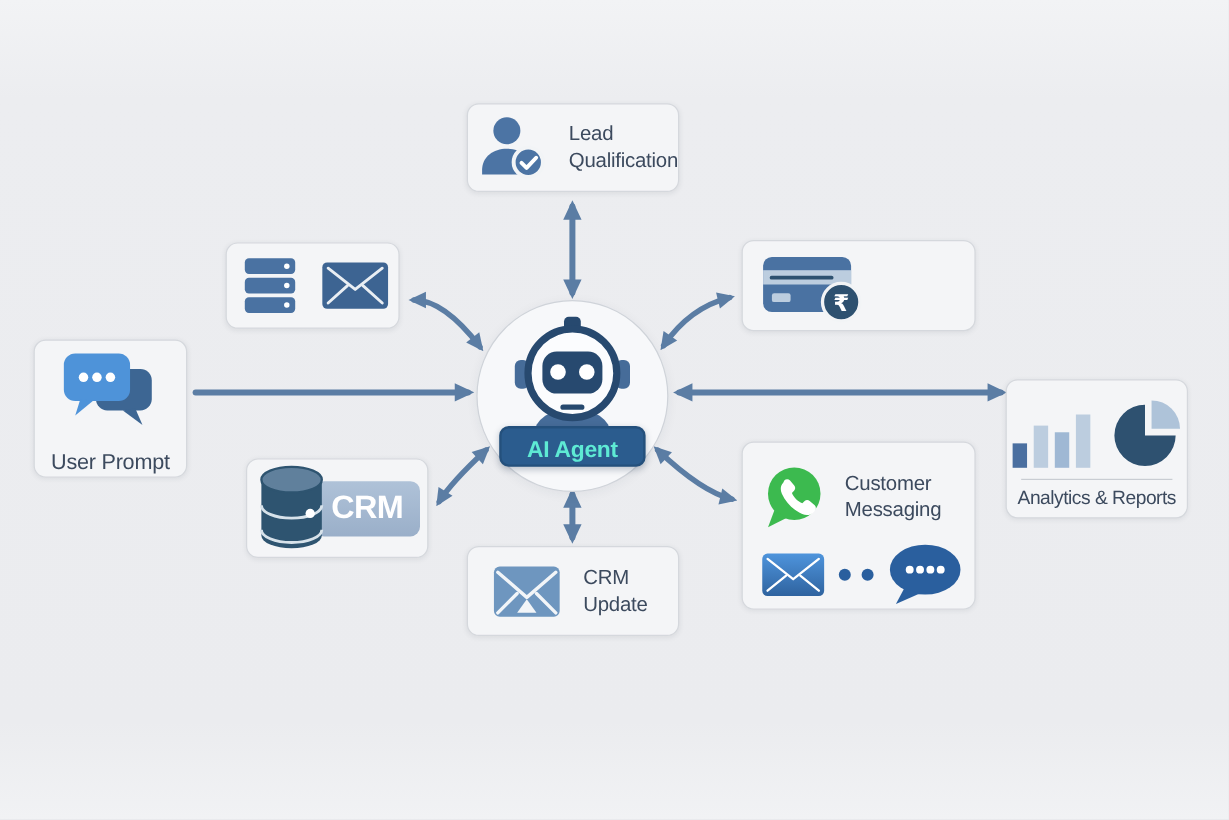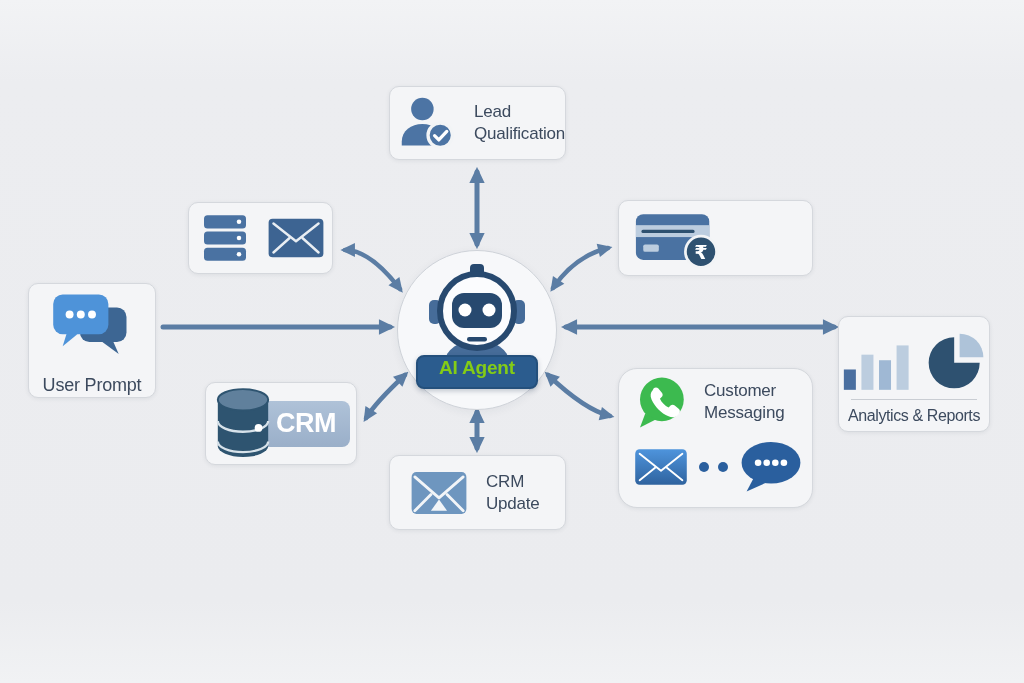--- a/index.html
+++ b/index.html
@@ -37,37 +37,37 @@
   .divider{width:126px;height:1px;background:#c9cdd3;margin:7px 0 6px;}
   .box-crm{left:205px;top:382px;width:152px;height:83px;}
   .crm-badge{
     width:88px;height:46px;margin-left:-12px;border-radius:8px;
     background:linear-gradient(180deg,#AFC2D8,#9AAFC9);
     color:#fff;font-weight:bold;font-size:27px;letter-spacing:-.5px;
     display:flex;align-items:center;justify-content:center;
   }
   .db-icon{position:relative;z-index:2;}
   .box-crmupdate{left:389px;top:455px;width:177px;height:75px;gap:18px;justify-content:flex-start;padding-left:20px;}
-  .box-customer{left:618px;top:368px;width:195px;height:140px;flex-direction:column;align-items:flex-start;justify-content:flex-start;padding:4px 14px;border-radius:19px;}
+  .box-customer{left:618px;top:368px;width:195px;height:140px;flex-direction:column;align-items:flex-start;justify-content:flex-start;padding:16px 14px;}
   .cm-row{display:flex;align-items:center;gap:15px;}
   .cm-row2{margin-top:8px;gap:9px;}
   .dots{display:flex;gap:9px;align-items:center;margin:0 1px;}
   .dot{width:10px;height:10px;border-radius:50%;background:#2A5F9E;}
 
   .hub{
     position:absolute;left:397px;top:250px;width:160px;height:160px;border-radius:50%;
     background:#f7f8fa;border:1px solid #cfd3d9;
     box-shadow:0 2px 10px rgba(40,50,70,.06);box-sizing:border-box;
   }
   .robot{position:absolute;left:417px;top:252px;}
   .ai-badge{
     position:absolute;left:416px;top:355px;width:122px;height:34px;
     background:var(--badge-bg,#2B5C8E);border:2px solid #24507C;border-radius:8px;
-    color:#84cc16;font-weight:bold;font-size:19px;letter-spacing:-.2px;
-    display:flex;align-items:flex-start;justify-content:center;box-sizing:border-box;
+    color:#5eead4;font-weight:bold;font-size:19px;letter-spacing:-.2px;
+    display:flex;align-items:flex-end;justify-content:center;box-sizing:border-box;
     box-shadow:0 2px 5px rgba(30,50,80,.25);
   }
 </style>
 </head>
 <body>
 
 <div class="canvas">
 
   <svg class="arrow-layer" viewBox="0 0 1024 683">
     <defs>

